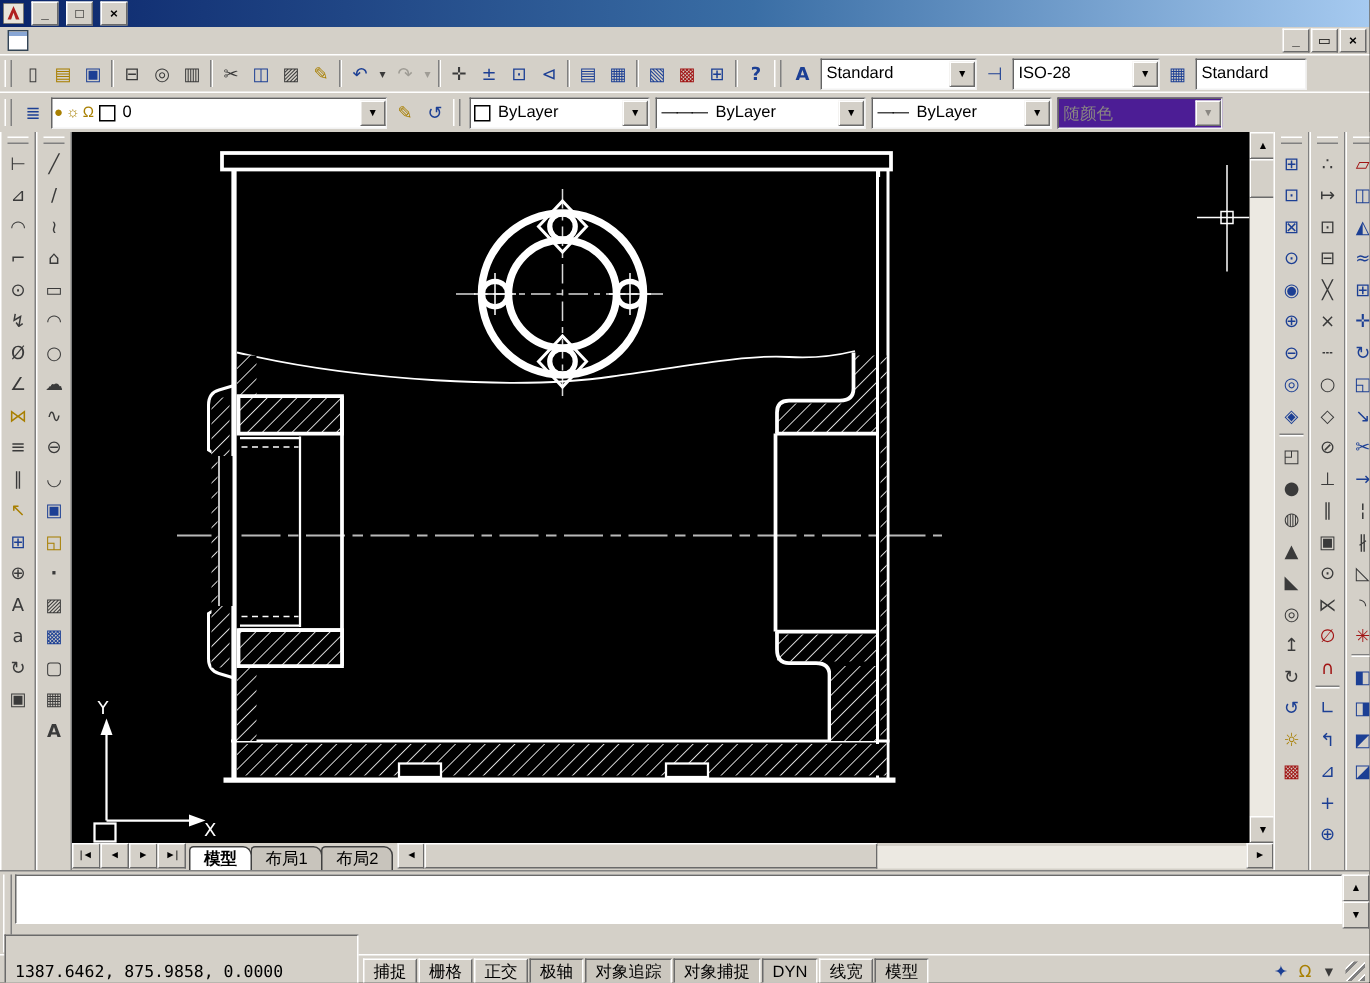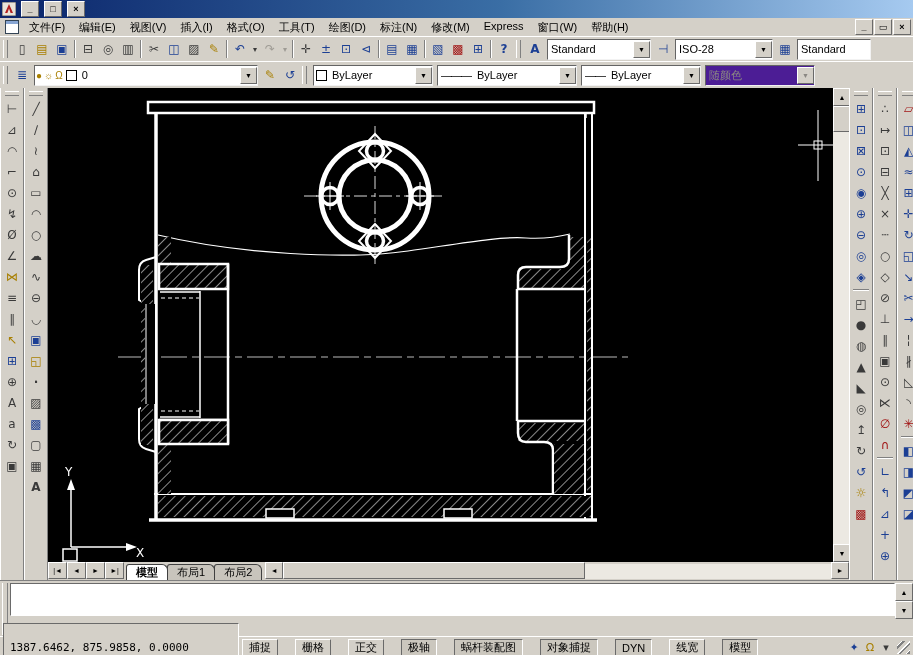--- a/index.html
+++ b/index.html
@@ -97,35 +97,20 @@
     <rect x="0" y="0" width="14" height="14" fill="#e8e4da" stroke="#555"></rect>
     <path d="M3,11 L7,2 L11,11 L8.6,11 L7,6.5 L5.4,11 Z" fill="#b02020"></path>
   </svg>
   <span class="cap-btn raised">_</span>
   <span class="cap-btn raised">□</span>
   <span class="cap-btn raised">×</span>
 </div>
 
 <div class="menubar">
   <span class="doc-icon"></span>
-  <div class="menus">
-
-  <span class="menu-item">文件(F)</span>
-      <span class="menu-item">编辑(E)</span>
-      <span class="menu-item">视图(V)</span>
-      <span class="menu-item">插入(I)</span>
-      <span class="menu-item">格式(O)</span>
-      <span class="menu-item">工具(T)</span>
-      <span class="menu-item">绘图(D)</span>
-      <span class="menu-item">标注(N)</span>
-      <span class="menu-item">修改(M)</span>
-      <span class="menu-item">Express</span>
-      <span class="menu-item">窗口(W)</span>
-      <span class="menu-item">帮助(H)</span>
-    </div>
   <span class="mdi-ctrls">
     <span class="cap-btn raised">_</span>
     <span class="cap-btn raised">▭</span>
     <span class="cap-btn raised">×</span>
   </span>
 </div>
 
 <div class="tbrow">
   <span class="hgrip"></span>
   <div style="display:flex;align-items:center">
@@ -381,27 +366,27 @@
       <div class="cmd-vscroll">
         <span class="sb-btn raised">▲</span>
         <span class="sb-btn raised">▼</span>
       </div>
     </div>
   </div>
 </div>
 
 <div class="statusbar">
   <span class="coords">1387.6462,  875.9858,  0.0000</span>
-  <div style="display:flex;gap:17px">
+  <div style="display:flex;gap:1px">
 
   <span class="toggle">捕捉</span>
       <span class="toggle">栅格</span>
       <span class="toggle">正交</span>
       <span class="toggle active">极轴</span>
-      <span class="toggle active">蜗杆装配图</span>
+      <span class="toggle active">对象追踪</span>
       <span class="toggle active">对象捕捉</span>
       <span class="toggle active">DYN</span>
       <span class="toggle">线宽</span>
       <span class="toggle active">模型</span>
     </div>
   <div class="tray">
     <div style="display:flex">
 
     <button class="tbtn g-blue">✦</button>
         <button class="tbtn g-yellow">Ω</button>

